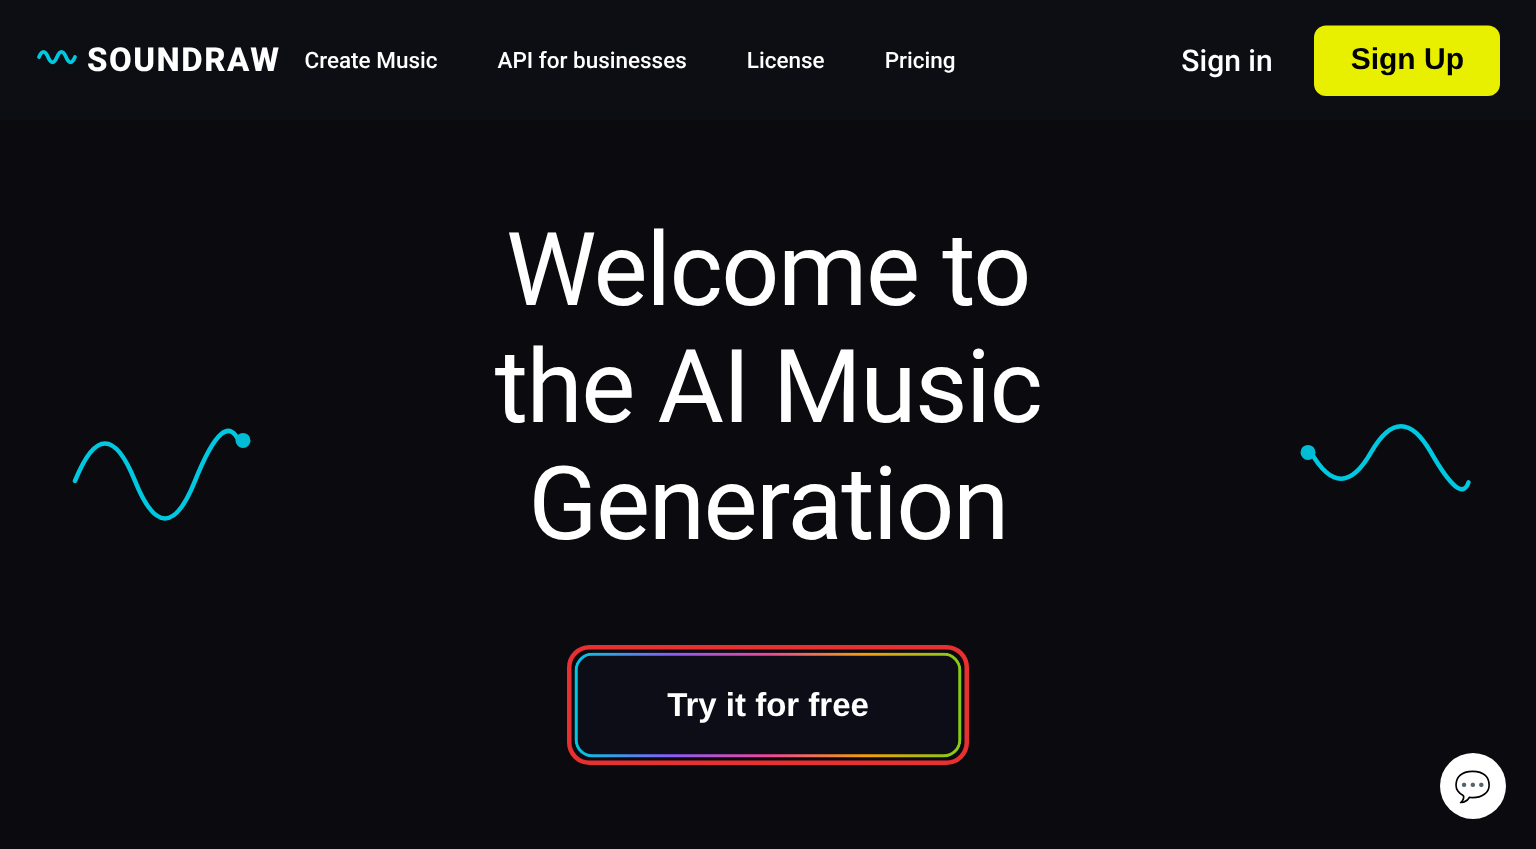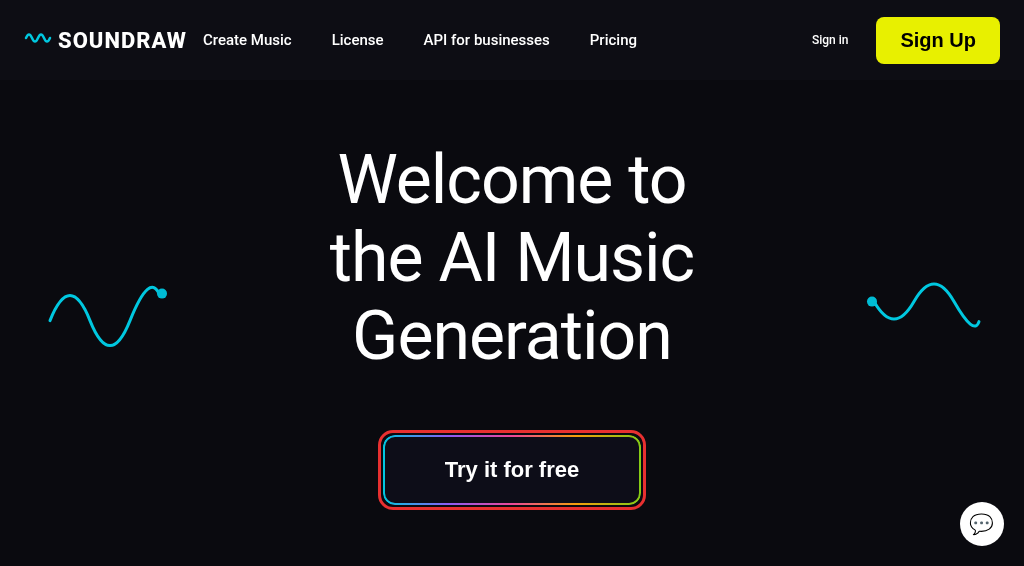--- a/index.html
+++ b/index.html
@@ -67,21 +67,21 @@
     }
 
     .nav-actions {
       display: flex;
       align-items: center;
       gap: 16px;
     }
 
     .sign-in-link {
       color: #ffffff;
-      font-size: 12px;
+      font-size: 20px;
       font-weight: 500;
       cursor: pointer;
       padding: 8px 12px;
       white-space: nowrap;
     }
 
     .sign-up-btn {
       background-color: #e8f000;
       color: #000000;
       font-size: 20px;
@@ -198,22 +198,22 @@
     <span class="logo-icon">
       <svg width="28" height="22" viewBox="0 0 28 22" fill="none" xmlns="http://www.w3.org/2000/svg">
         <path d="M2 11 Q5 4, 8 11 Q11 18, 14 11 Q17 4, 20 11 Q23 18, 26 11" stroke="#00c8e0" stroke-width="2.5" fill="none" stroke-linecap="round"></path>
       </svg>
     </span>
     <span class="logo-text">SOUNDRAW</span>
   </div>
 
   <div class="nav-links">
     <span class="nav-link">Create Music</span>
+    <span class="nav-link">API for businesses</span>
     <span class="nav-link">License</span>
-    <span class="nav-link">API for businesses</span>
     <span class="nav-link">Pricing</span>
   </div>
 
   <div class="nav-actions">
     <span class="sign-in-link">Sign in</span>
     <button class="sign-up-btn">Sign Up</button>
   </div>
 </nav>
 
 <section class="hero">

